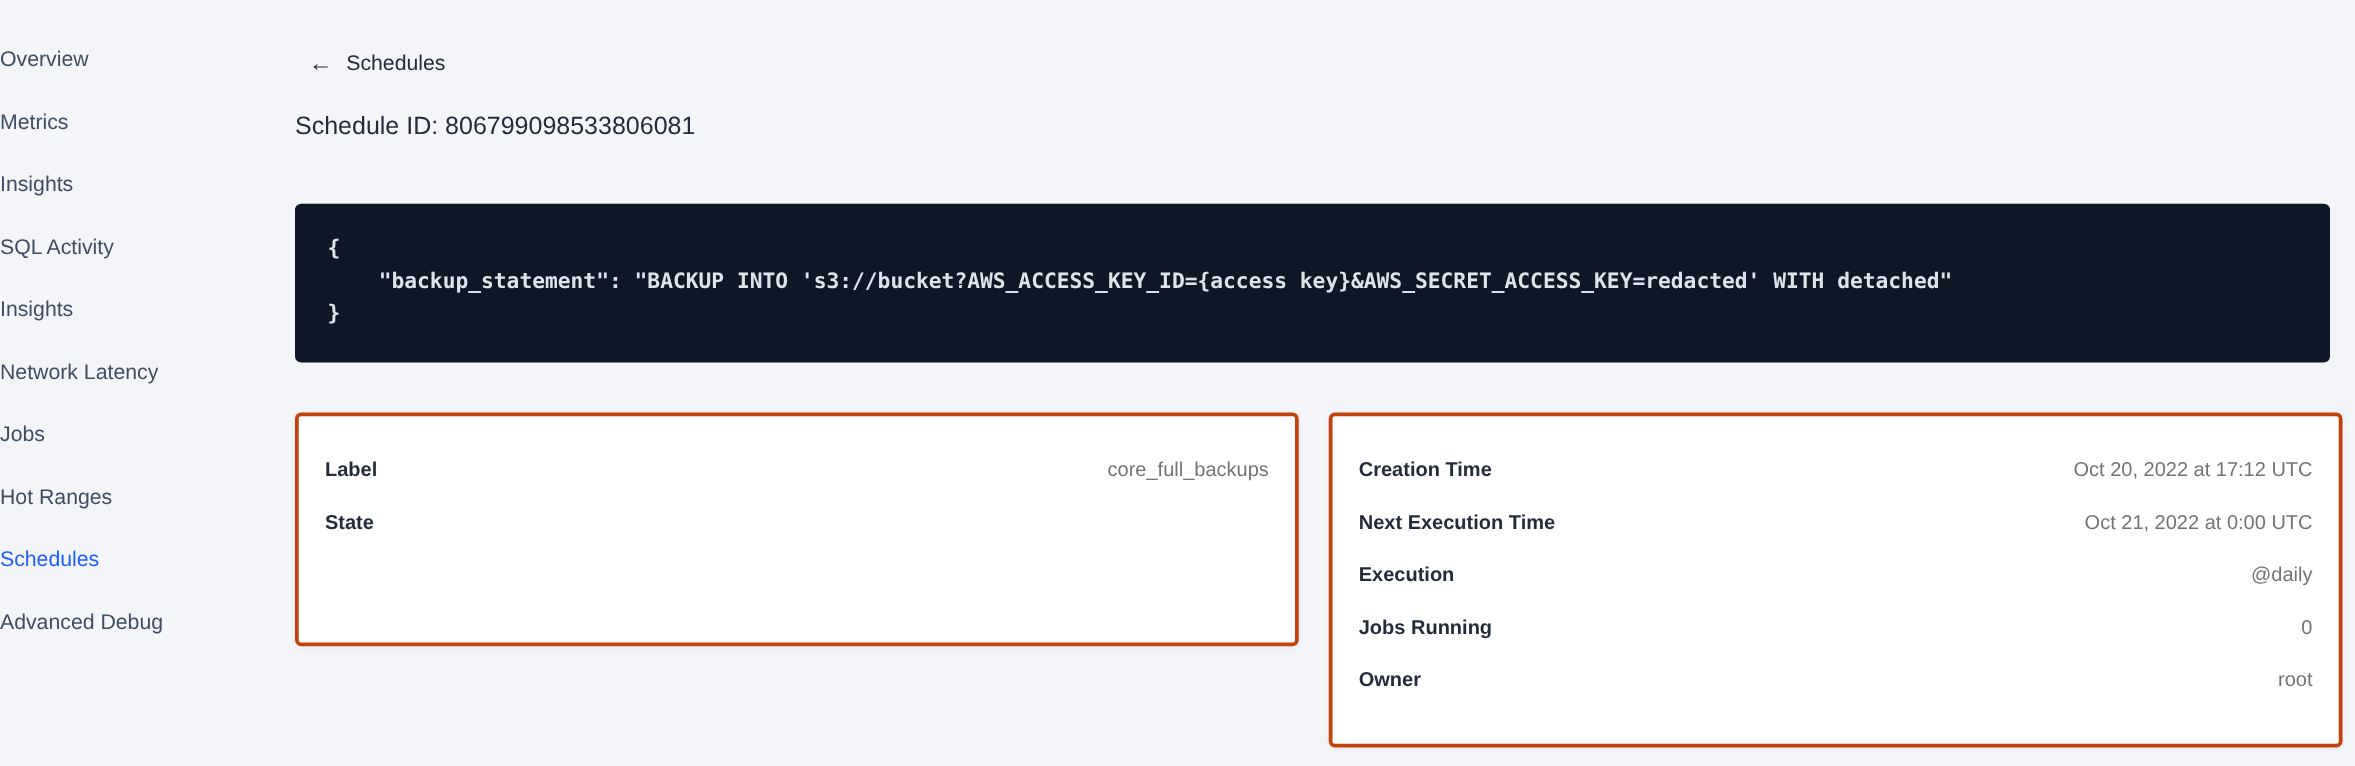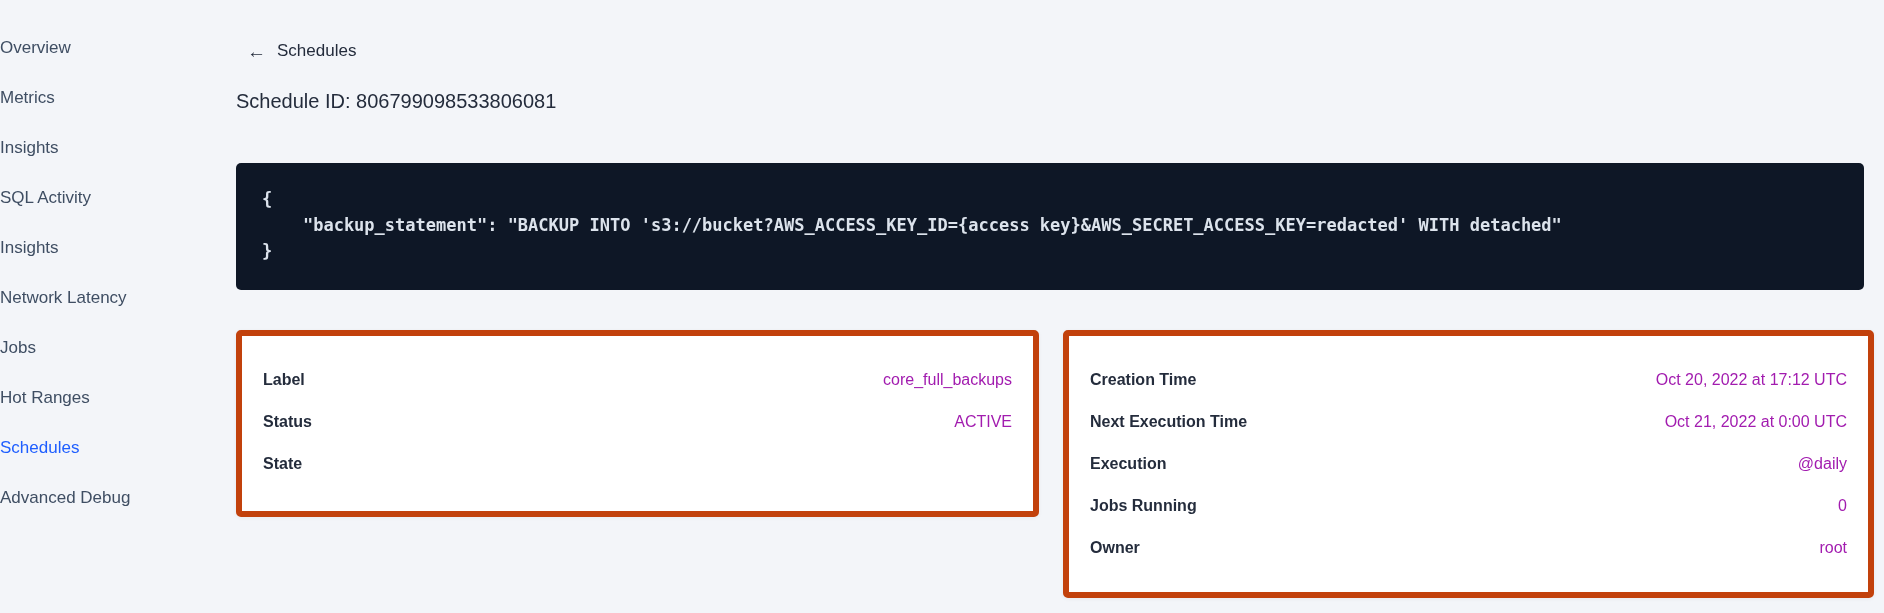--- a/index.html
+++ b/index.html
@@ -67,21 +67,21 @@
     font-weight: 700;
     line-height: 26px;
     color: #dce3ec;
     white-space: pre;
   }
 
   
   .card {
     position: absolute;
     background: #ffffff;
-    border: 6px solid #c2410c;
+    border: 3px solid #c2410c;
     border-radius: 5px;
     box-shadow: 0 1px 4px rgba(36, 44, 60, 0.05);
     padding: 23px 21px;
   }
   .card-left  { left: 236px;  top: 330px; width: 803px;  height: 187px; }
   .card-right { left: 1063px; top: 330px; width: 811px;  height: 268px; }
 
   .detail-row {
     height: 42px;
     display: flex;
@@ -89,21 +89,21 @@
     justify-content: space-between;
   }
   .detail-label {
     font-size: 16px;
     font-weight: 700;
     color: #242c3c;
   }
   .detail-value {
     font-size: 16px;
     font-weight: 400;
-    color: #a21caf;
+    color: #737373;
     text-align: right;
   }
 </style>
 </head>
 <body>
 
 <nav class="sidebar">
   <div class="nav-item">Overview</div>
   <div class="nav-item">Metrics</div>
   <div class="nav-item">Insights</div>
@@ -128,24 +128,20 @@
   <div class="code-line">    "backup_statement": "BACKUP INTO 's3://bucket?AWS_ACCESS_KEY_ID={access key}&amp;AWS_SECRET_ACCESS_KEY=redacted' WITH detached"</div>
   <div class="code-line">}</div>
 </div>
 
 <div class="card card-left">
   <div class="detail-row">
     <span class="detail-label">Label</span>
     <span class="detail-value">core_full_backups</span>
   </div>
   <div class="detail-row">
-    <span class="detail-label">Status</span>
-    <span class="detail-value">ACTIVE</span>
-  </div>
-  <div class="detail-row">
     <span class="detail-label">State</span>
     <span class="detail-value"></span>
   </div>
 </div>
 
 <div class="card card-right">
   <div class="detail-row">
     <span class="detail-label">Creation Time</span>
     <span class="detail-value">Oct 20, 2022 at 17:12 UTC</span>
   </div>

